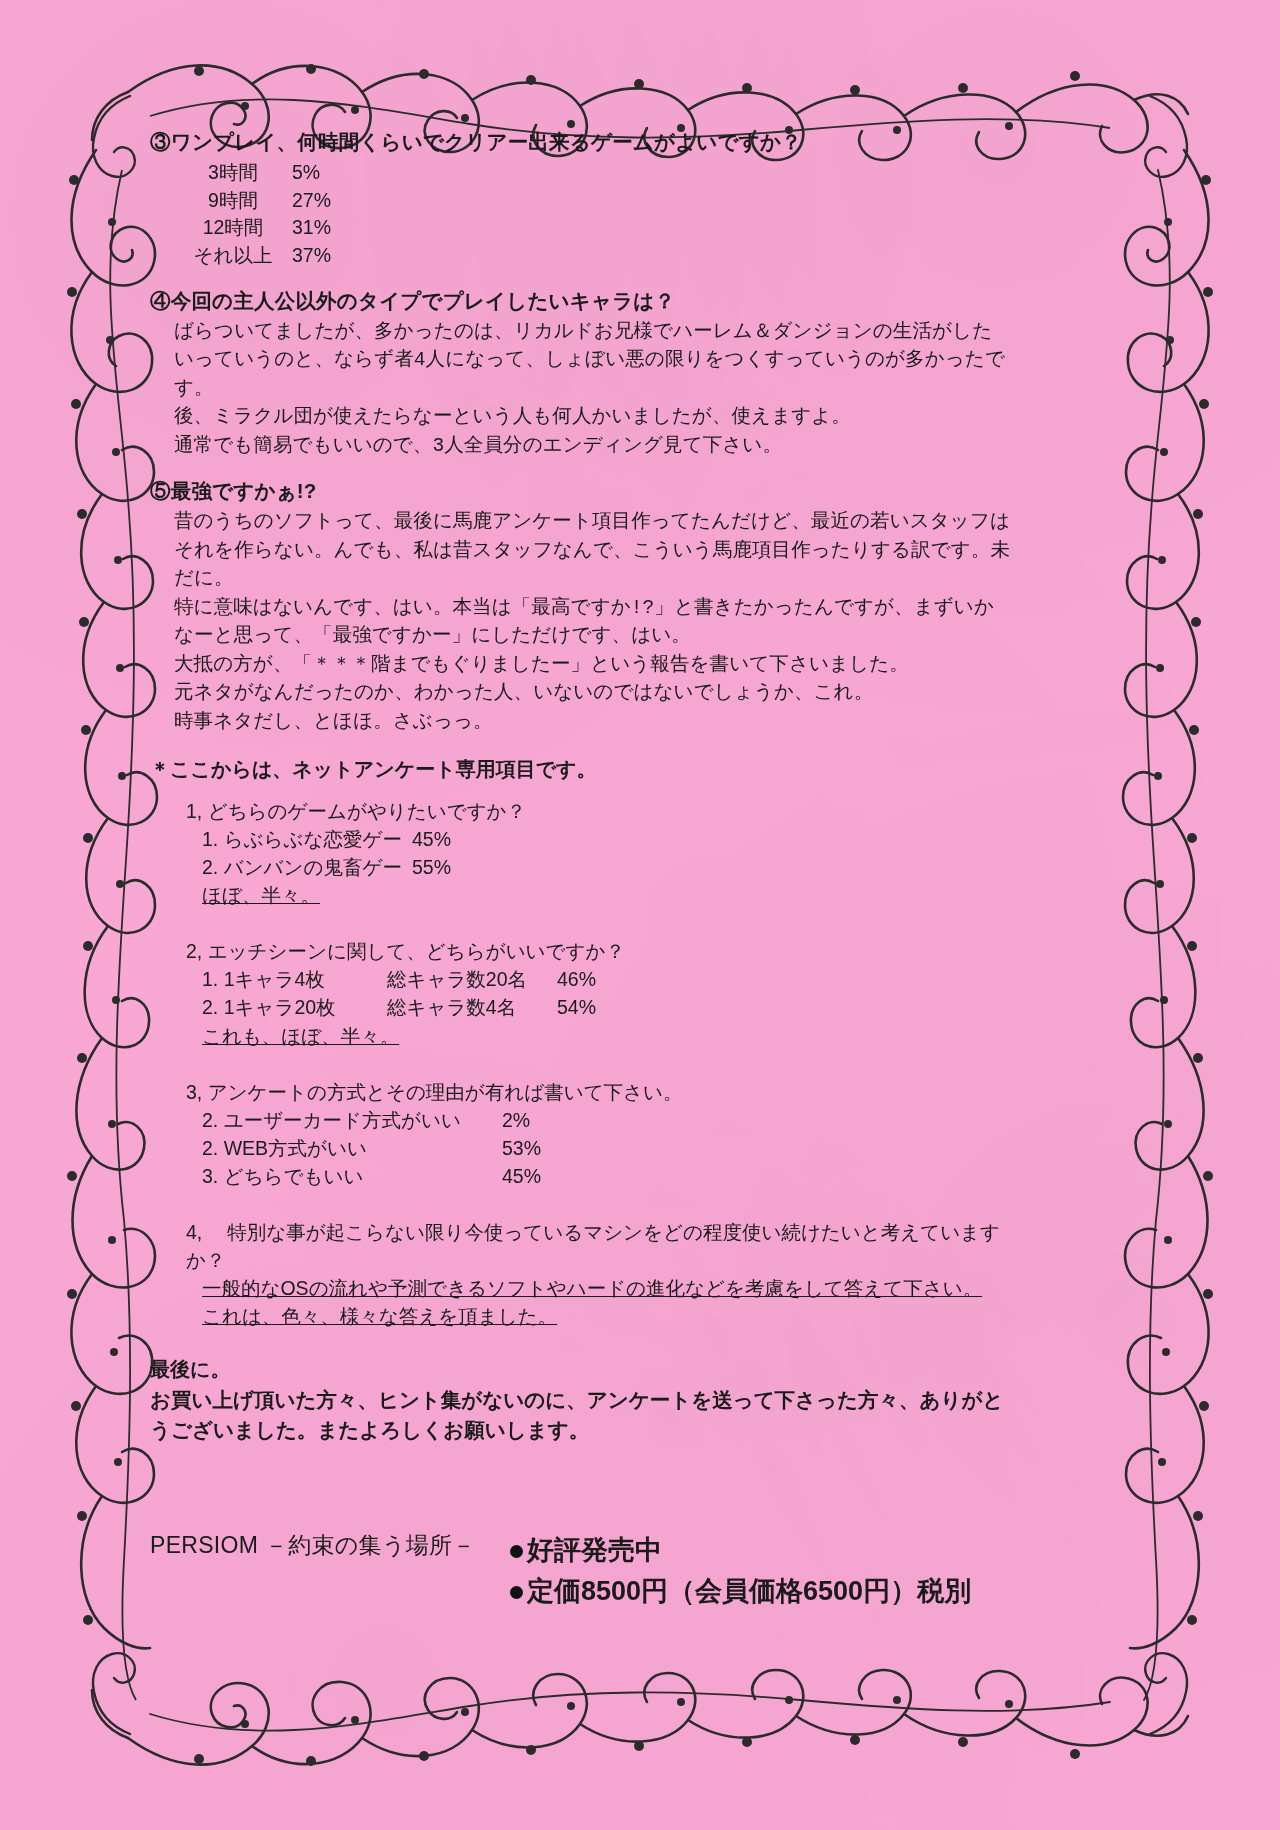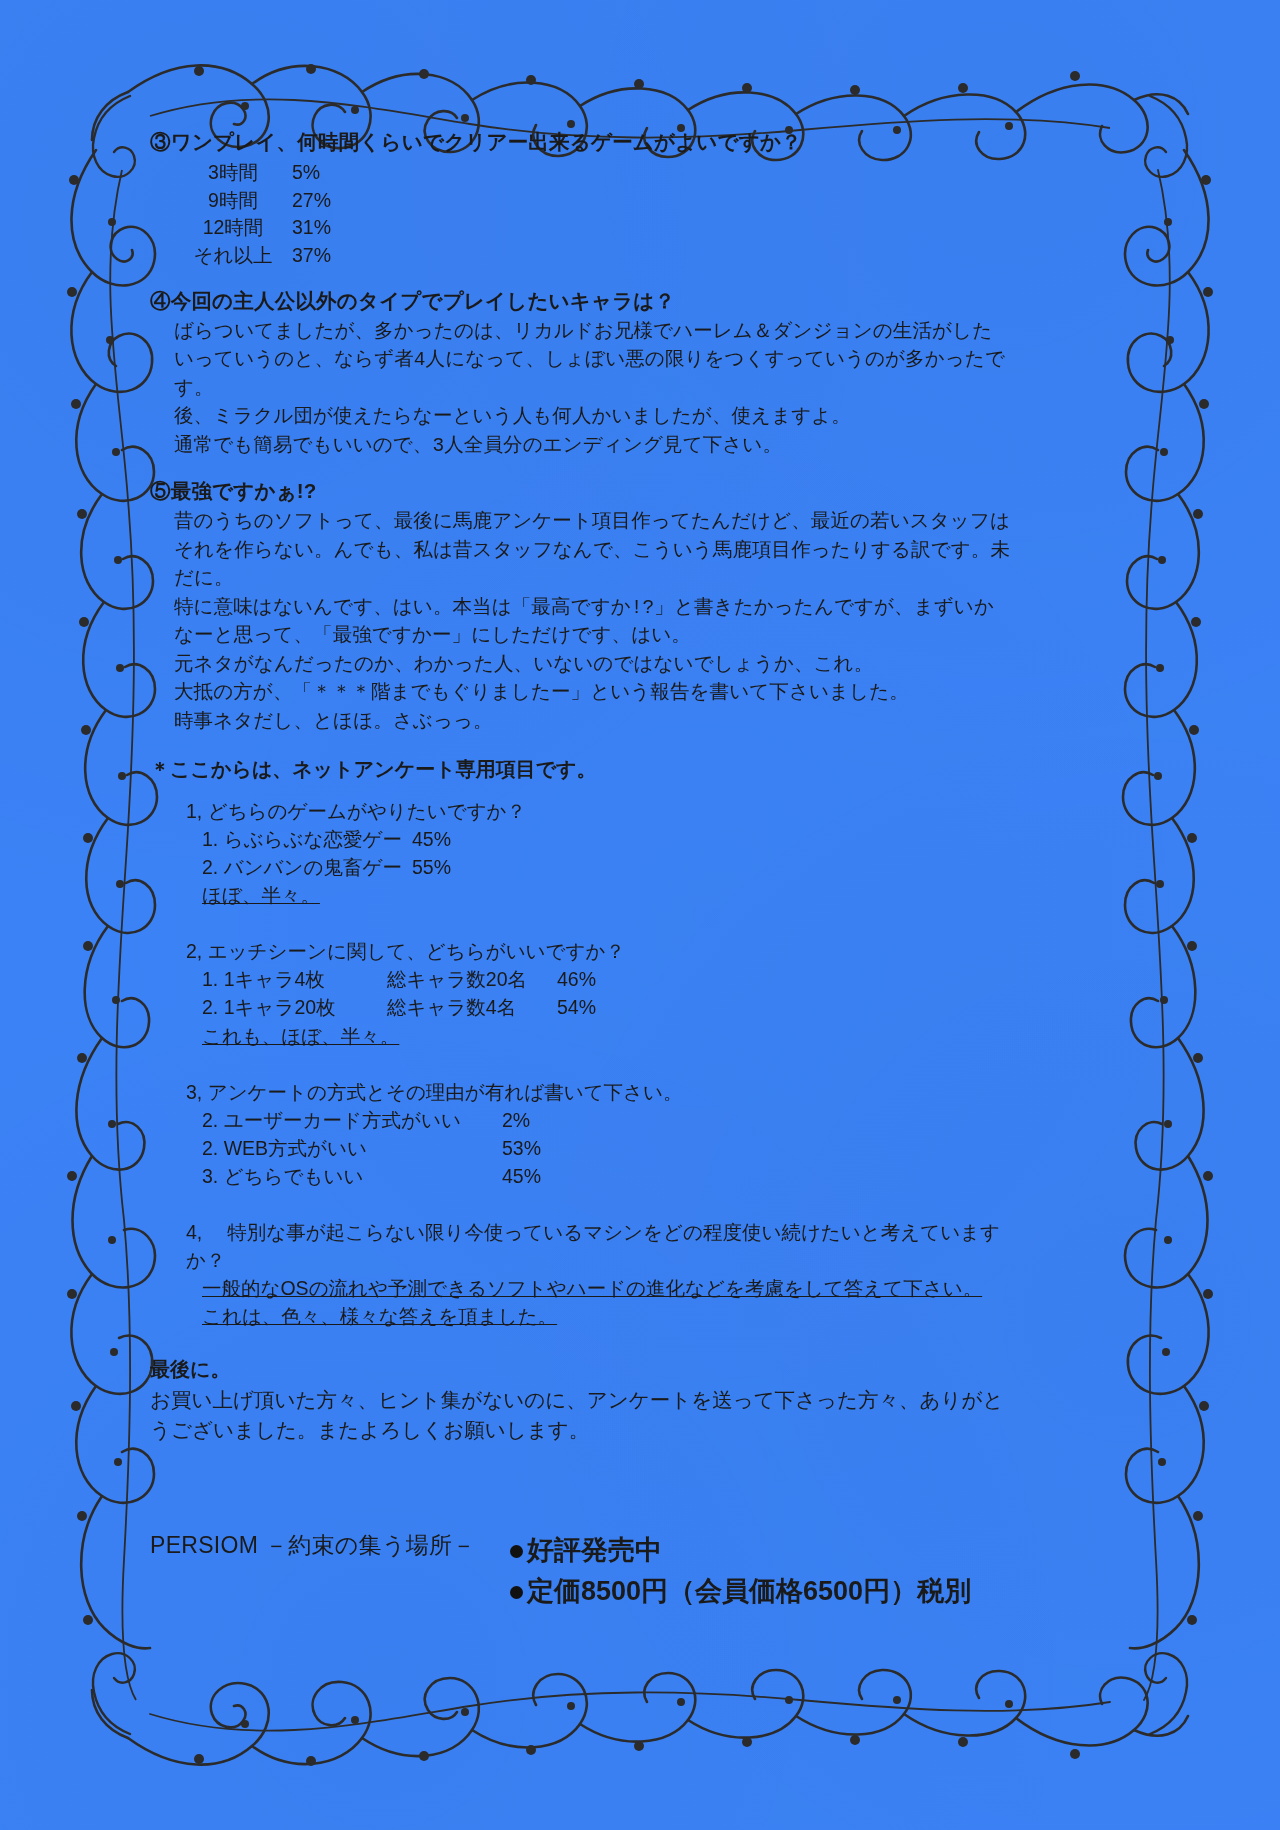--- a/index.html
+++ b/index.html
@@ -11,21 +11,21 @@
     width: 1280px;
     height: 1830px;
     position: relative;
     font-family: "Liberation Sans", sans-serif;
     color: #1a1a1a;
     overflow: hidden;
   }
   .page {
     position: absolute;
     inset: 0;
-    background: #3b82f6;
+    background: #f9a8d4;
   }
   
   .paper-noise {
     position: absolute;
     inset: 0;
     background:
       radial-gradient(circle at 18% 12%, rgba(0,0,0,0.030) 0%, rgba(0,0,0,0) 38%),
       radial-gradient(circle at 78% 8%,  rgba(0,0,0,0.028) 0%, rgba(0,0,0,0) 35%),
       radial-gradient(circle at 88% 72%, rgba(0,0,0,0.025) 0%, rgba(0,0,0,0) 40%),
       radial-gradient(circle at 30% 92%, rgba(0,0,0,0.022) 0%, rgba(0,0,0,0) 42%),
@@ -100,21 +100,21 @@
   .closing {
     margin-top: 26px;
   }
   .closing .c-head {
     font-size: 20px;
     font-weight: bold;
     margin-bottom: 2px;
   }
   .closing .c-line {
     font-size: 20.5px;
-    font-weight: normal;
+    font-weight: bold;
     line-height: 1.45;
   }
   .footer {
     position: absolute;
     left: 150px;
     top: 1530px;
     width: 880px;
   }
   .footer-title {
     font-size: 23px;
@@ -354,22 +354,22 @@
       <div class="q-head">④今回の主人公以外のタイプでプレイしたいキャラは？</div>
       <div class="para">ばらついてましたが、多かったのは、リカルドお兄様でハーレム＆ダンジョンの生活がしたいっていうのと、ならず者4人になって、しょぼい悪の限りをつくすっていうのが多かったです。</div>
       <div class="para">後、ミラクル団が使えたらなーという人も何人かいましたが、使えますよ。</div>
       <div class="para">通常でも簡易でもいいので、3人全員分のエンディング見て下さい。</div>
     </div>
 
     <div class="blk">
       <div class="q-head">⑤最強ですかぁ!?</div>
       <div class="para">昔のうちのソフトって、最後に馬鹿アンケート項目作ってたんだけど、最近の若いスタッフはそれを作らない。んでも、私は昔スタッフなんで、こういう馬鹿項目作ったりする訳です。未だに。</div>
       <div class="para">特に意味はないんです、はい。本当は「最高ですか!?」と書きたかったんですが、まずいかなーと思って、「最強ですかー」にしただけです、はい。</div>
+      <div class="para">大抵の方が、「＊＊＊階までもぐりましたー」という報告を書いて下さいました。</div>
       <div class="para">元ネタがなんだったのか、わかった人、いないのではないでしょうか、これ。</div>
-      <div class="para">大抵の方が、「＊＊＊階までもぐりましたー」という報告を書いて下さいました。</div>
       <div class="para">時事ネタだし、とほほ。さぶっっ。</div>
     </div>
 
     <div class="blk">
       <div class="sub-head">＊ここからは、ネットアンケート専用項目です。</div>
 
       <div>
         <div class="net-q">1, どちらのゲームがやりたいですか？</div>
         <div class="net-opt">
           <span class="opt-label">1. らぶらぶな恋愛ゲー</span>

